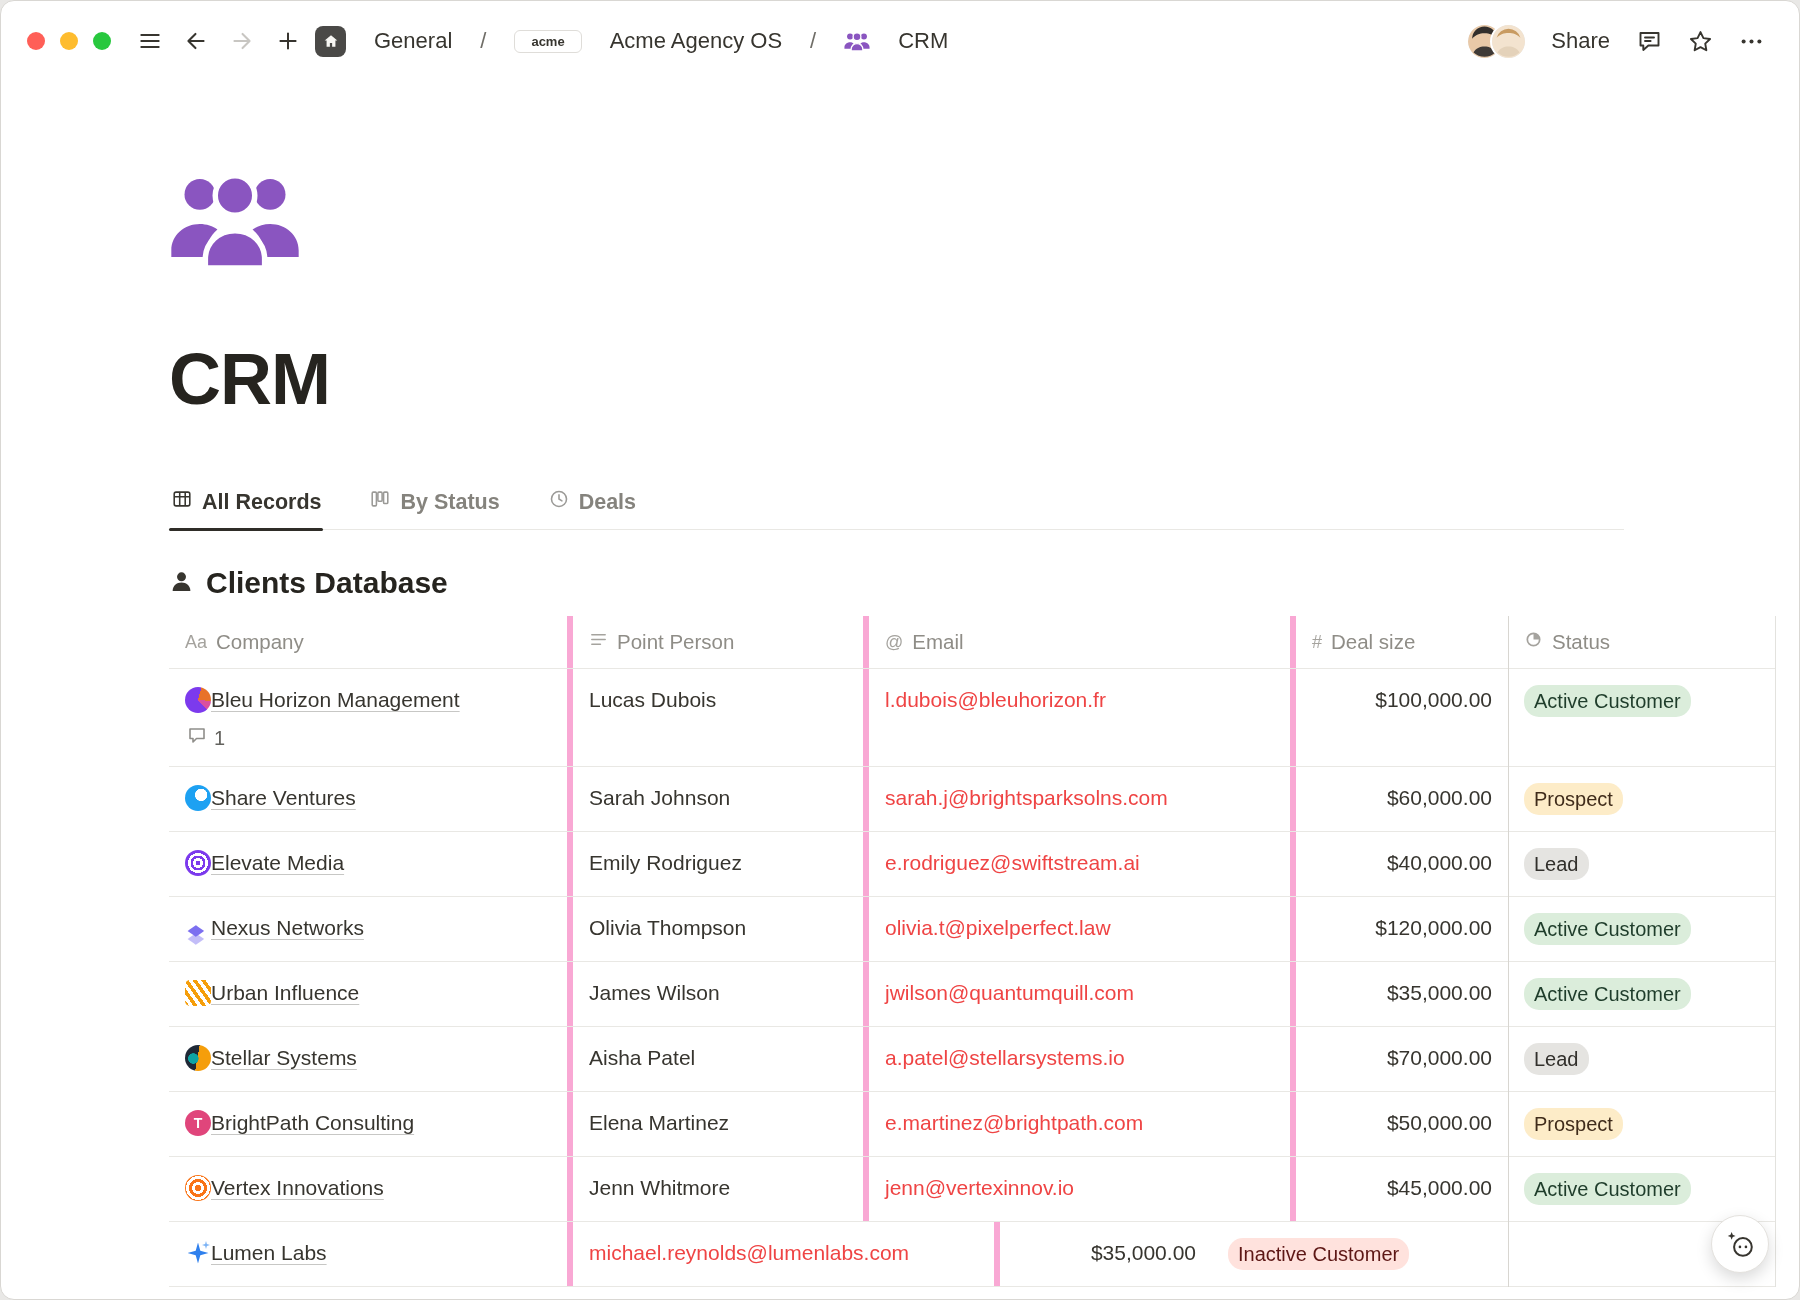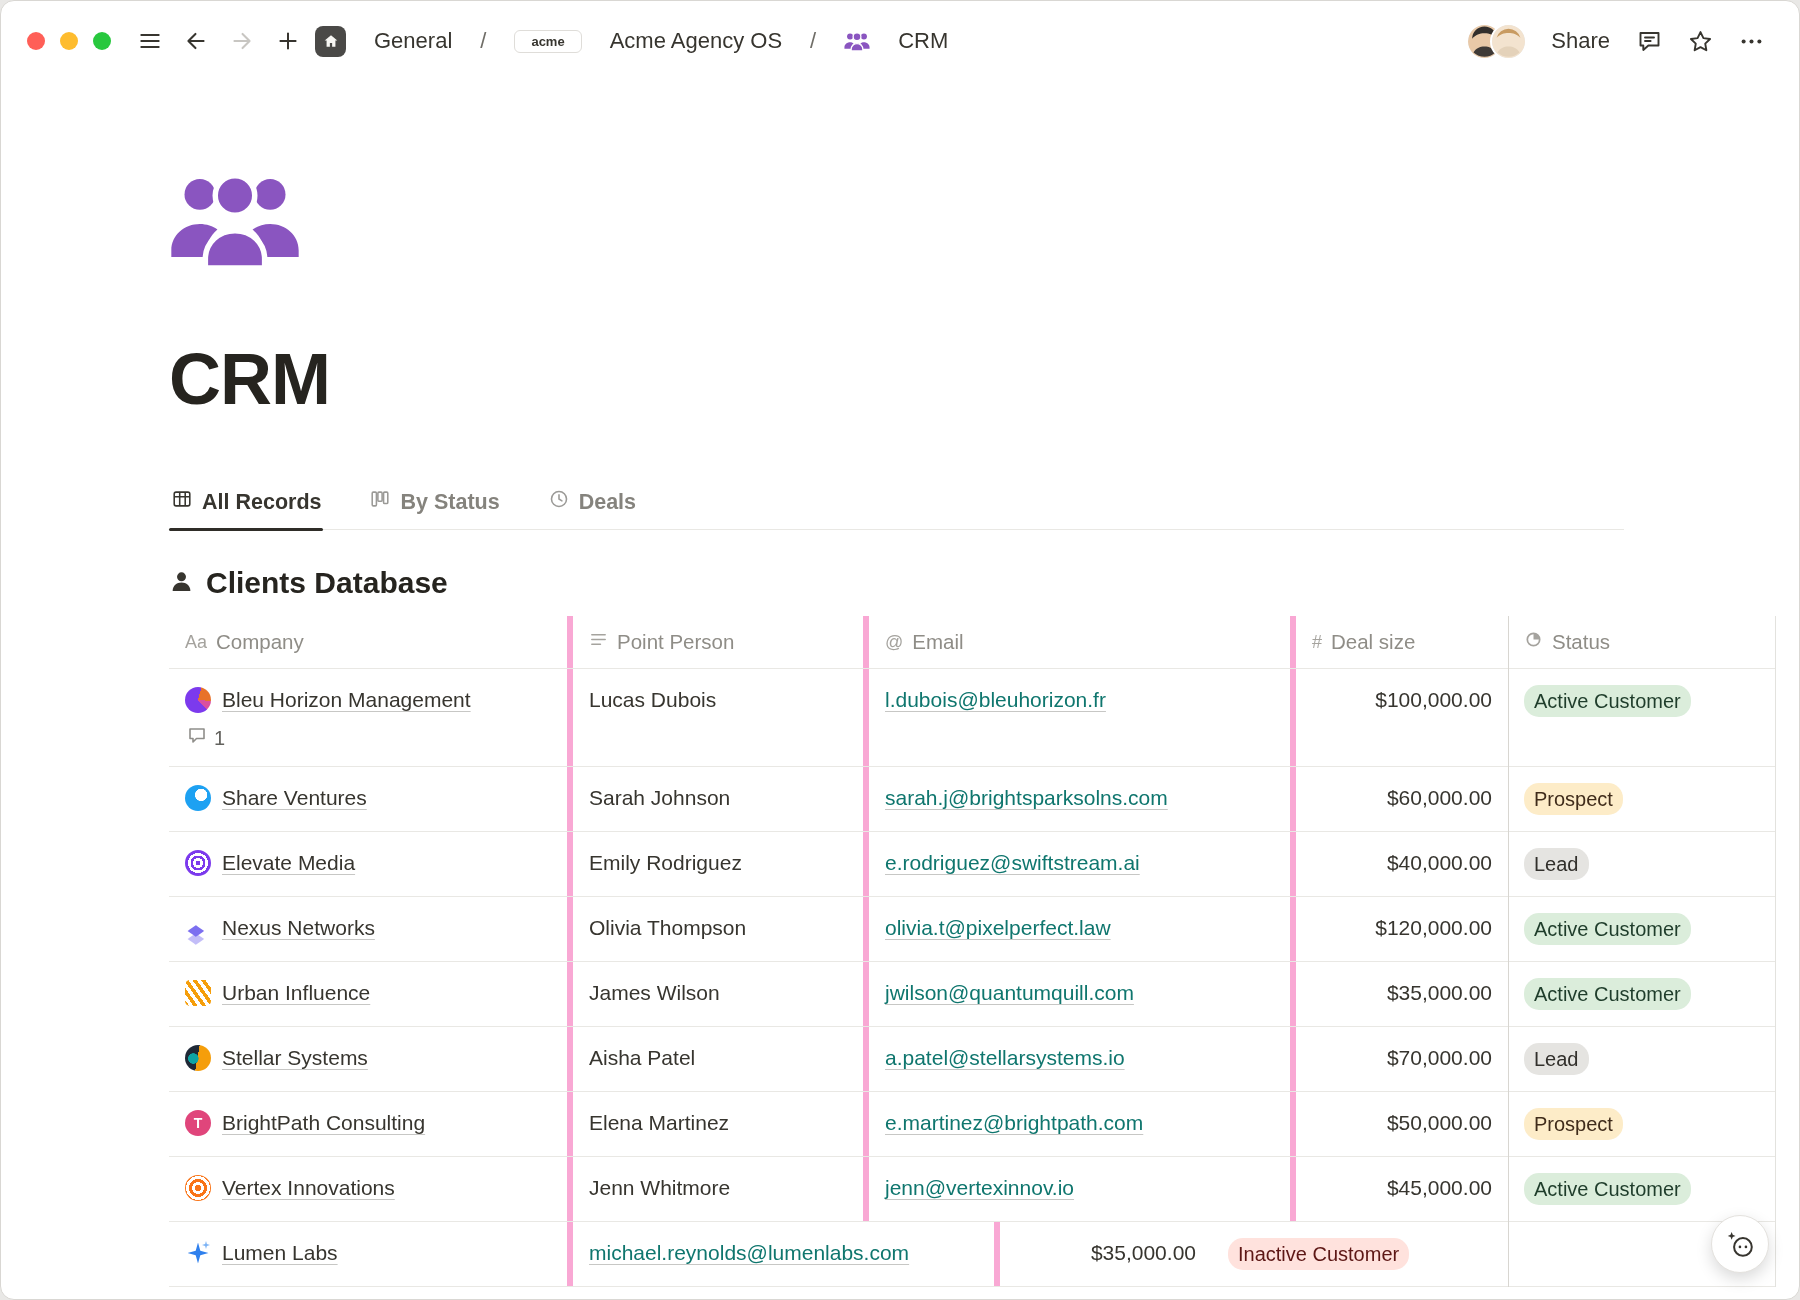--- a/index.html
+++ b/index.html
@@ -40,25 +40,25 @@
 
   
   .table{position:relative;margin-top:16px;width:1607px;font-size:21px}
   .thead{display:flex;border-bottom:1px solid #E9E8E4;color:#8f8d87}
   .th{display:flex;align-items:center;gap:9px;padding:14px 16px;box-sizing:border-box;font-size:20.5px;cursor:pointer}
   .icon-label{color:#A5A39E;font-size:18px;font-weight:400}
   .w-company{width:404px}.w-person{width:296px}.w-email{width:427px}.w-deal{width:212px}.w-status{width:268px}
   .bdr{border-right:6px solid #f9a8d4}
   .trow{display:flex;border-bottom:1px solid #E9E8E4;cursor:pointer}
   .td{box-sizing:border-box;padding:16px;line-height:30px}
-  .company-line{display:flex;align-items:center;gap:11px}
+  .company-line{display:flex;align-items:center;}
   .plink{color:#37352F;font-weight:500;text-decoration:underline;text-decoration-color:rgba(55,53,47,.28);text-underline-offset:4px;text-decoration-thickness:1px;white-space:nowrap;cursor:pointer}
   .comment-line{display:flex;align-items:center;gap:7px;margin-top:10px;margin-left:2px;color:#63625e;font-size:20px;line-height:24px}
   .td-deal{text-align:right;white-space:nowrap}
-  .elink{color:#0f766e;text-decoration:underline;text-decoration-color:rgba(55,53,47,.28);text-underline-offset:4px;text-decoration-thickness:1px;white-space:nowrap;cursor:pointer}
+  .elink{color:#ef4444;text-decoration-color:rgba(55,53,47,.28);text-underline-offset:4px;text-decoration-thickness:1px;white-space:nowrap;cursor:pointer}
   .td-status{white-space:nowrap;overflow:hidden}
   .badge{display:inline-block;padding:3px 10px;border-radius:15px;font-size:20px;line-height:26px;white-space:nowrap}
   .vrule{position:absolute;top:0;bottom:0;width:1px}
   .vrule-status{left:1339px;background:#D8D6D1}
   .vrule-right{left:1606px;background:#E3E2DE}
 
   
   .ci{width:26px;height:26px;flex:0 0 26px;display:inline-flex;align-items:center;justify-content:center;position:relative}
   .ci-pie-chart{border-radius:50%;background:conic-gradient(from 15deg,#e8722a 0 22%,#d94fa0 22% 34%,#7c3aed 34% 100%)}
   .ci-globe-blue{border-radius:50%;background:radial-gradient(circle at 62% 38%,#ffffff 0 26%,#1da1f2 28%)}

